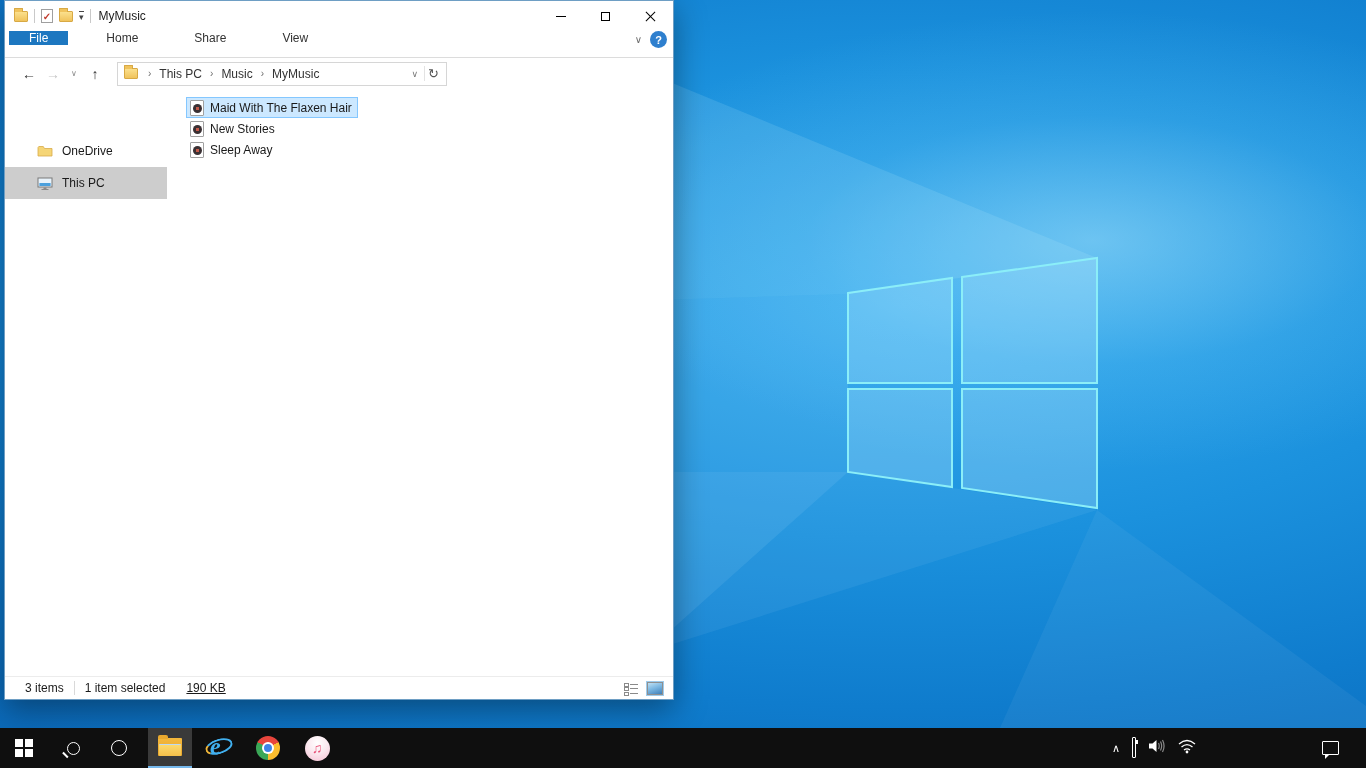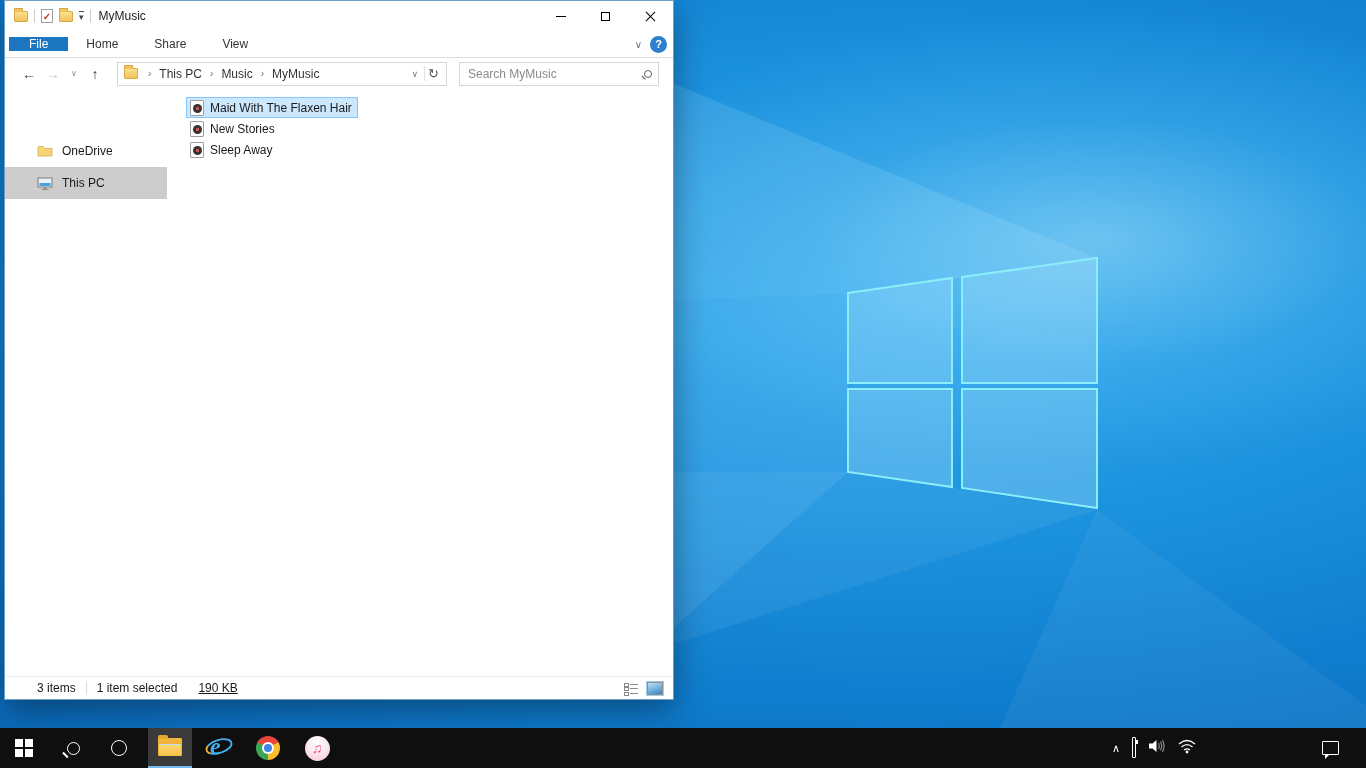--- a/index.html
+++ b/index.html
@@ -35,21 +35,21 @@
   .glyph-min { width:10px; height:1px; background:#000; }
   .glyph-max { width:9px; height:9px; border:1px solid #000; }
   .glyph-close { position:relative; width:11px; height:11px; }
   .glyph-close::before,.glyph-close::after { content:""; position:absolute; left:-1px; top:5px;
     width:13px; height:1px; background:#000; }
   .glyph-close::before { transform:rotate(45deg); }
   .glyph-close::after { transform:rotate(-45deg); }
 
   
   .tabrow { position:absolute; left:0; top:30px; width:100%; height:27px; background:#fff;
-    border-bottom:1px solid #dcdcdc; display:flex; align-items:center; font-size:12px; color:#333; }
+    border-bottom:1px solid #dcdcdc; display:flex; align-items:flex-start; font-size:12px; color:#333;gap:20px; }
   .tab { padding:0 18px; display:flex; align-items:center; }
   .tab.file { background:#1d77c0; color:#fff; padding:0 20px; margin-left:4px; }
   .tabrow-right { margin-left:auto; display:flex; align-items:center; gap:8px; padding-right:6px; }
   .ribbon-chevron { color:#6d6d6d; font-size:10px; }
   .help-btn { width:17px; height:17px; border-radius:50%; background:#2e7fce; color:#fff;
     font-size:11px; font-weight:bold; display:flex; align-items:center; justify-content:center; }
 
   
   .addressrow { position:absolute; left:0; top:57px; width:100%; height:31px; background:#fff;
     display:flex; align-items:center; }
@@ -87,21 +87,21 @@
     border:1px solid transparent; font-size:12px; color:#1a1a1a; width:max-content; }
   .file-row.selected { background:#cce8ff; border-color:#84c7ff; }
   .music-icon { position:relative; width:14px; height:16px; background:#fff;
     border:1px solid #a0a0a0; border-radius:1px; margin-right:6px; flex:none; }
   .music-icon::after { content:""; position:absolute; left:2px; top:3px; width:9px; height:9px;
     border-radius:50%; background:radial-gradient(circle, #c25848 0 1.5px, #3a3033 1.6px 4.5px); }
 
   
   .statusbar { position:absolute; left:0; bottom:0; width:100%; height:23px; background:#fff;
     border-top:1px solid #ececec; display:flex; align-items:center; font-size:12px; color:#1a1a1a; }
-  .status-count { margin-left:32px; }
+  .status-count { margin-left:20px; }
   .status-sep { width:1px; height:14px; background:#d9d9d9; margin:0 10px; }
   .status-size { margin-left:21px;text-decoration:underline; }
   .status-views { margin-left:auto; display:flex; align-items:center; gap:8px; padding-right:10px; }
   .view-details { width:15px; height:13px; display:flex; flex-direction:column; justify-content:space-between; padding:1px 0; }
   .view-details i { display:block; height:2px; position:relative; background:none; }
   .view-details i::before { content:""; position:absolute; left:0; top:0; width:3px; height:2.4px; border:1px solid #8a8a8a; }
   .view-details i::after { content:""; position:absolute; left:6px; top:1px; width:8px; height:1px; background:#8a8a8a; }
   .view-thumb { width:16px; height:13px; border:1px solid #8f8f8f; background:
     linear-gradient(160deg, #bfe0f2 0%, #7db8e2 45%, #3f7fb8 100%); outline:1px solid #9ecbec; }
 
@@ -218,24 +218,20 @@
       <span class="crumb">This PC</span>
       <span class="crumb-sep">›</span>
       <span class="crumb">Music</span>
       <span class="crumb-sep">›</span>
       <span class="crumb">MyMusic</span>
       <span class="address-right">
         <span class="addr-chevron">∨</span>
         <span class="addr-refresh">↻</span>
       </span>
     </div>
-    <div class="searchbox">
-      <input type="text" placeholder="Search MyMusic" style="">
-      <span class="mag"></span>
-    </div>
   </div>
 
   <div class="content">
 
     <div class="sidebar">
       <div class="side-item" style="top:46px;">
         <svg class="icon" viewBox="0 0 16 16">
           <path d="M1 4.5 L1 13 L15 13 L15 5.5 L7.5 5.5 L6.3 3.5 L1.8 3.5 Z" fill="#f5d576" stroke="#d8ab4a" stroke-width="0.8"></path>
         </svg>
         <span>OneDrive</span>

